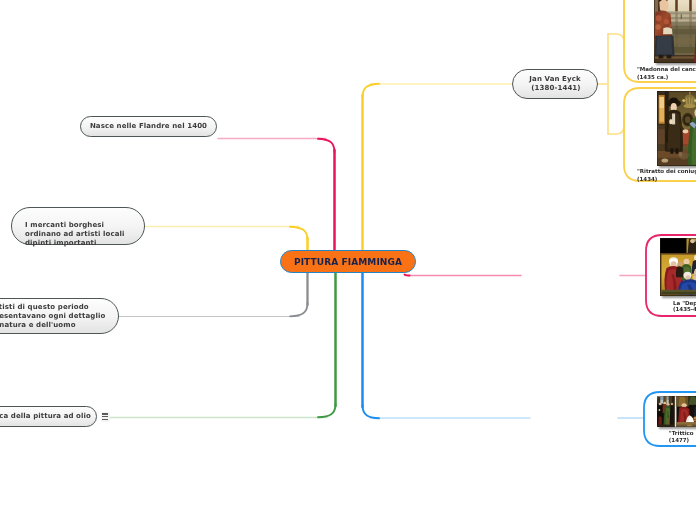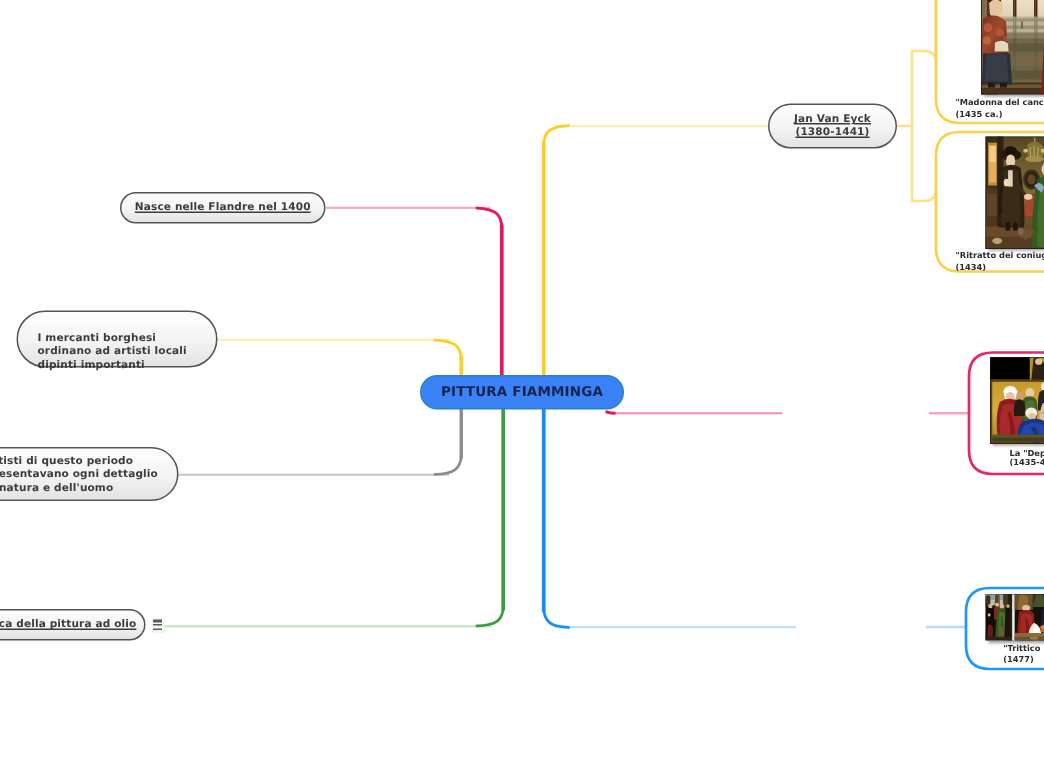--- a/index.html
+++ b/index.html
@@ -6,24 +6,24 @@
   body{width:696px;height:520px;overflow:hidden;
        font-family:"DejaVu Sans",sans-serif;position:relative;}
   #stage{position:absolute;left:0;top:0;width:696px;height:520px;}
   svg.links{position:absolute;left:0;top:0;width:696px;height:520px;}
 
   .node{position:absolute;box-sizing:border-box;
         background:linear-gradient(180deg,#fdfdfd 0%,#f4f4f4 52%,#e3e3e3 100%);
         border:1.3px solid #4d5557;border-radius:999px;
         color:#3c3c3c;font-weight:bold;font-size:7px;line-height:9px;letter-spacing:.1px;
         white-space:pre-line;display:flex;align-items:center;}
-  .node.c{justify-content:center;text-align:center;text-decoration:underline;}
+  .node.c{justify-content:center;text-align:right;}
 
   .root{position:absolute;box-sizing:border-box;
-        border-radius:999px;background:#3b82f6;
+        border-radius:999px;background:#f97316;
         border:1.8px solid #2384c6;color:#16234f;
         display:flex;align-items:center;justify-content:center;
         font-weight:bold;font-size:9px;letter-spacing:.1px;}
 
   .imgnode{position:absolute;box-sizing:border-box;}
   .cap{position:absolute;font-size:5.5px;line-height:7.6px;color:#2c2c2c;
        font-weight:bold;white-space:pre-line;}
   .cap.big{font-size:5.5px;line-height:6.6px;}
   .thumb{display:block;box-shadow:1.5px 1.5px 2px rgba(0,0,0,.4);}
 
@@ -74,21 +74,21 @@
     <path d="M362.5,271 V407" stroke="#1b8df0" stroke-width="2.5"></path>
     <path d="M362.5,405 C362.5,415 368,417.8 379,418.3" stroke="#1b8df0" stroke-width="1.9"></path>
     <path d="M618,418 H644" stroke="#b5dcf8" stroke-width="1.6"></path>
     <path d="M700,392 H660 Q644,392 644,408 V430 Q644,446 660,446 H700" stroke="#2196f3" stroke-width="1.8"></path>
   </g>
 </svg>
   <div class="root" style="left:280px;top:250px;width:136px;height:23px;">
       <span>PITTURA FIAMMINGA</span>
     </div>
 
-  <div class="node c" style="left:80px;top:128px;width:137px;height:21px;"><span>Nasce nelle Flandre nel 1400</span></div>
+  <div class="node c" style="left:80px;top:116px;width:137px;height:21px;"><span>Nasce nelle Flandre nel 1400</span></div>
 
   <div class="node" style="left:11px;top:207px;width:134px;height:38px;padding-left:13px;padding-top:16px;align-items:center;"><span>I mercanti borghesi
 ordinano ad artisti locali
 dipinti importanti</span></div>
 
   <div class="node" style="left:-37px;top:298px;width:156px;height:36px;padding-left:13px;padding-top:1px;"><span>Gli artisti di questo periodo
 rappresentavano ogni dettaglio
 della natura e dell'uomo</span></div>
 
   <div class="node c" style="left:-27.5px;top:406px;width:124.5px;height:21px;"><span>Tecnica della pittura ad olio</span></div>

